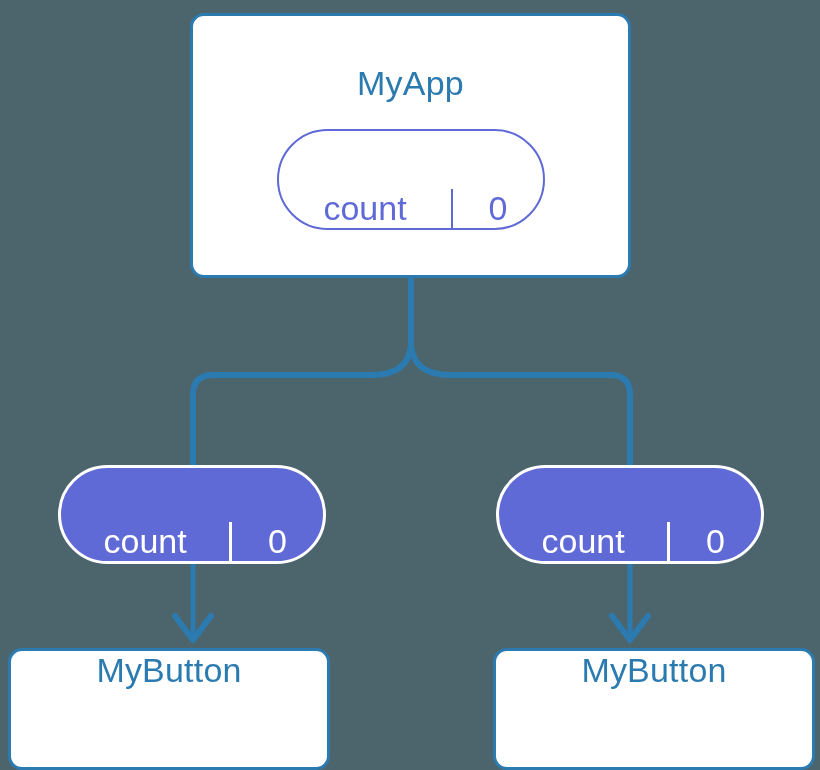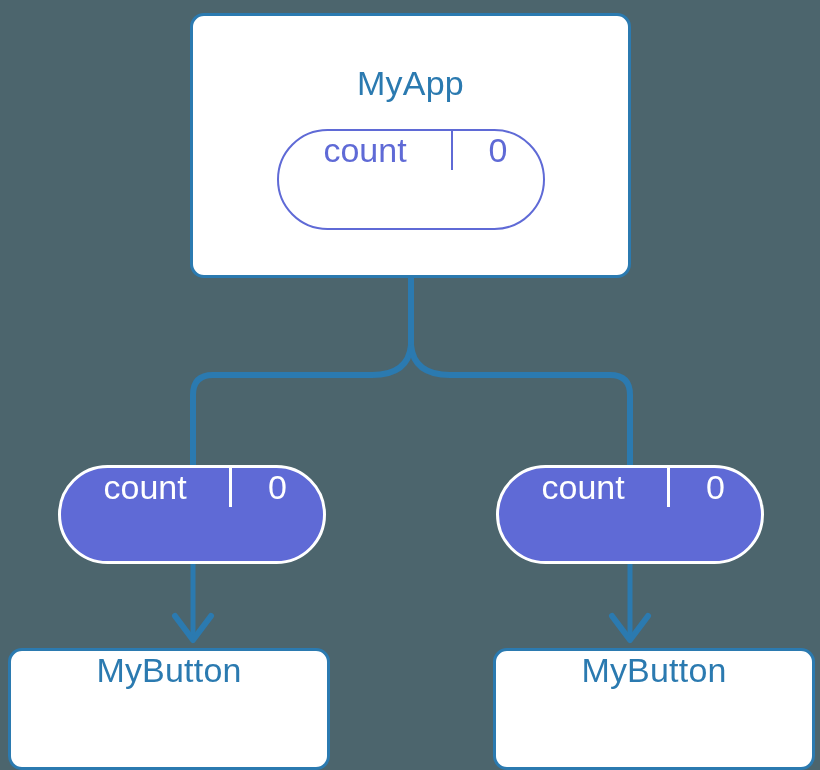--- a/index.html
+++ b/index.html
@@ -73,21 +73,21 @@
     left: 493px;
     top: 648px;
     width: 322px;
   }
 
   
   .pill {
     position: absolute;
     box-sizing: border-box;
     display: flex;
-    align-items: flex-start;
+    align-items: flex-end;
     border-radius: 999px;
     overflow: hidden;
   }
   .pill-key, .pill-val {
     display: flex;
     align-items: center;
     justify-content: center;
     font-size: 34px;
     font-weight: 400;
     white-space: nowrap;

